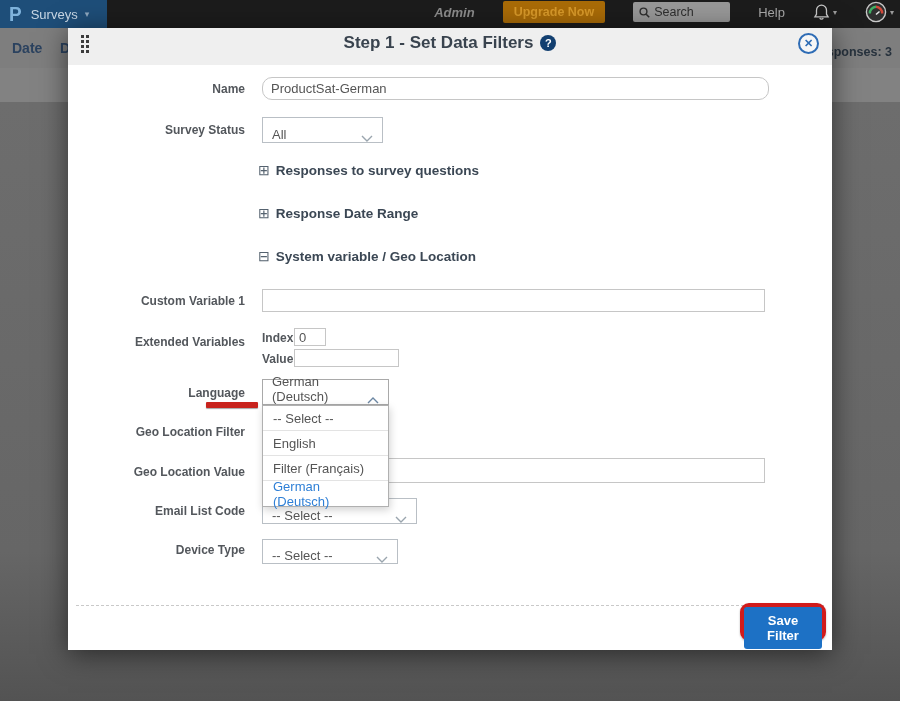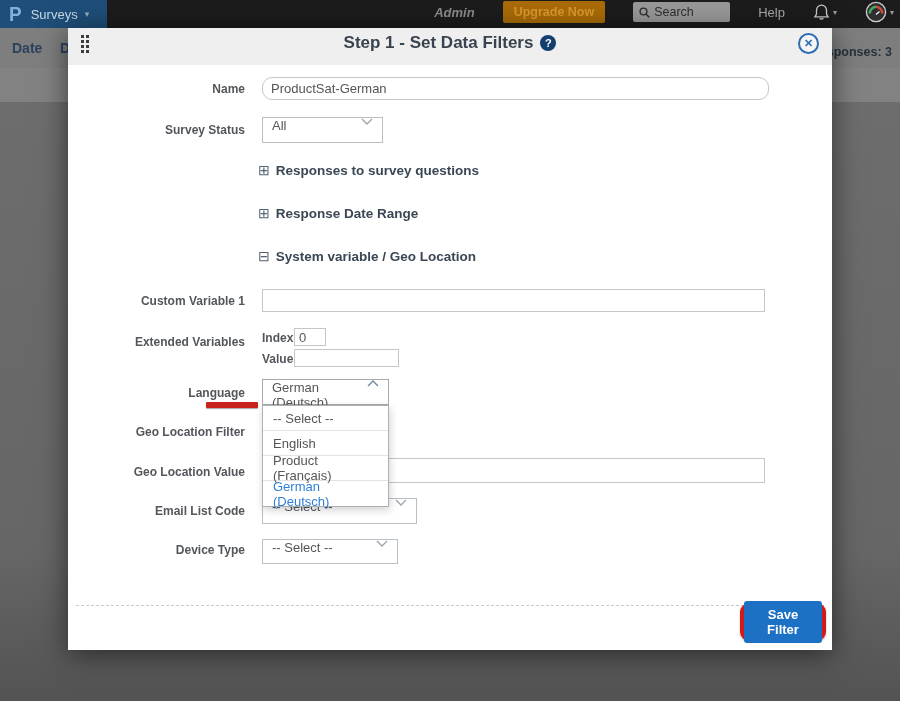--- a/index.html
+++ b/index.html
@@ -56,21 +56,21 @@
                 font-size:11px; font-weight:bold; display:flex; align-items:center; justify-content:center; cursor:pointer; }
   .close-btn { position:absolute; right:13px; top:5px; width:21px; height:21px; border-radius:50%;
                border:2px solid #2e6cb5; color:#2e6cb5; font-size:11px; font-weight:bold;
                display:flex; align-items:center; justify-content:center; cursor:pointer; background:#f6f6f6; }
 
   
   .flabel { position:absolute; left:0; width:177px; text-align:right; font-size:12px; font-weight:bold; color:#53575c; }
   .tinput { position:absolute; border:1px solid #c6c6c6; background:#fff; font-size:13px; color:#555;
             padding:0 8px; font-family:"Liberation Sans",sans-serif; outline:none; }
   .fake-select { position:absolute; border:1px solid #b9bfc5; background:#fff; display:flex;
-                 align-items:flex-start; justify-content:space-between; padding:0 9px; font-size:13px;
+                 align-items:flex-end; justify-content:space-between; padding:0 9px; font-size:13px;
                  color:#555; cursor:pointer; }
   .chev { flex:0 0 auto; }
 
   .name-input { left:194px; top:49px; width:507px; height:23px;border-radius:10px; }
   .status-select { left:194px; top:89px; width:121px; height:26px; }
 
   .section-head { position:absolute; left:190px; display:flex; align-items:center; gap:6px;
                   font-size:13.5px; font-weight:bold; color:#3b4754; cursor:pointer; }
   .section-icon { font-weight:normal; font-size:14px; color:#55626f; }
   .sec-0 { top:134px; } .sec-1 { top:177px; } .sec-2 { top:220px; }
@@ -94,21 +94,21 @@
                color:#555; border-bottom:1px solid #e3e3e3; cursor:pointer; background:#fff; }
   .lang-item:last-child { border-bottom:none; }
   .lang-item.selected { color:#2e7fd6; }
 
   .geovalue-input { left:194px; top:430px; width:503px; height:25px; }
   .email-select { left:194px; top:470px; width:155px; height:26px; }
   .device-select { left:194px; top:511px; width:136px; height:25px; }
 
   .dashed-sep { position:absolute; left:8px; right:8px; top:577px; border-top:1px dashed #c9c9c9; }
   .save-ring { position:absolute; right:6px; top:575px; width:86px; height:38px;
-               border:4px solid #d11b1b; border-radius:9px; display:flex; align-items:center;
+               border:4px solid #d11b1b; border-radius:9px; display:flex; align-items:flex-start;
                justify-content:center; box-shadow:0 1px 2px rgba(0,0,0,0.3), inset 0 0 0 1px rgba(255,255,255,0.6); }
   .save-btn { background:#1d71c5; color:#fff; border:none; border-radius:3px; font-size:13px;
               font-weight:bold; padding:6px 13px; cursor:pointer; font-family:"Liberation Sans",sans-serif; }
 
   svg { display:block; }
 </style>
 </head>
 <body>
 
 <div class="screen">
@@ -229,21 +229,21 @@
       <span>German (Deutsch)</span>
       <span class="chev">
         <svg width="12" height="7" viewBox="0 0 12 7">
             <polyline points="1,6 6,1 11,6" fill="none" stroke="#6c87a3" stroke-width="1.4"></polyline>
           </svg>
       </span>
     </div>
     <div class="lang-list">
       <div class="lang-item">-- Select --</div>
       <div class="lang-item">English</div>
-      <div class="lang-item">Product (Français)</div>
+      <div class="lang-item">Filter (Français)</div>
       <div class="lang-item selected">German (Deutsch)</div>
     </div>
 
     <input class="tinput geovalue-input" value="" style="">
 
     <div class="fake-select email-select">
       <span>-- Select --</span>
       <span class="chev">
         <svg width="12" height="7" viewBox="0 0 12 7">
             <polyline points="1,1 6,6 11,1" fill="none" stroke="#9aa5ae" stroke-width="1.4"></polyline>

